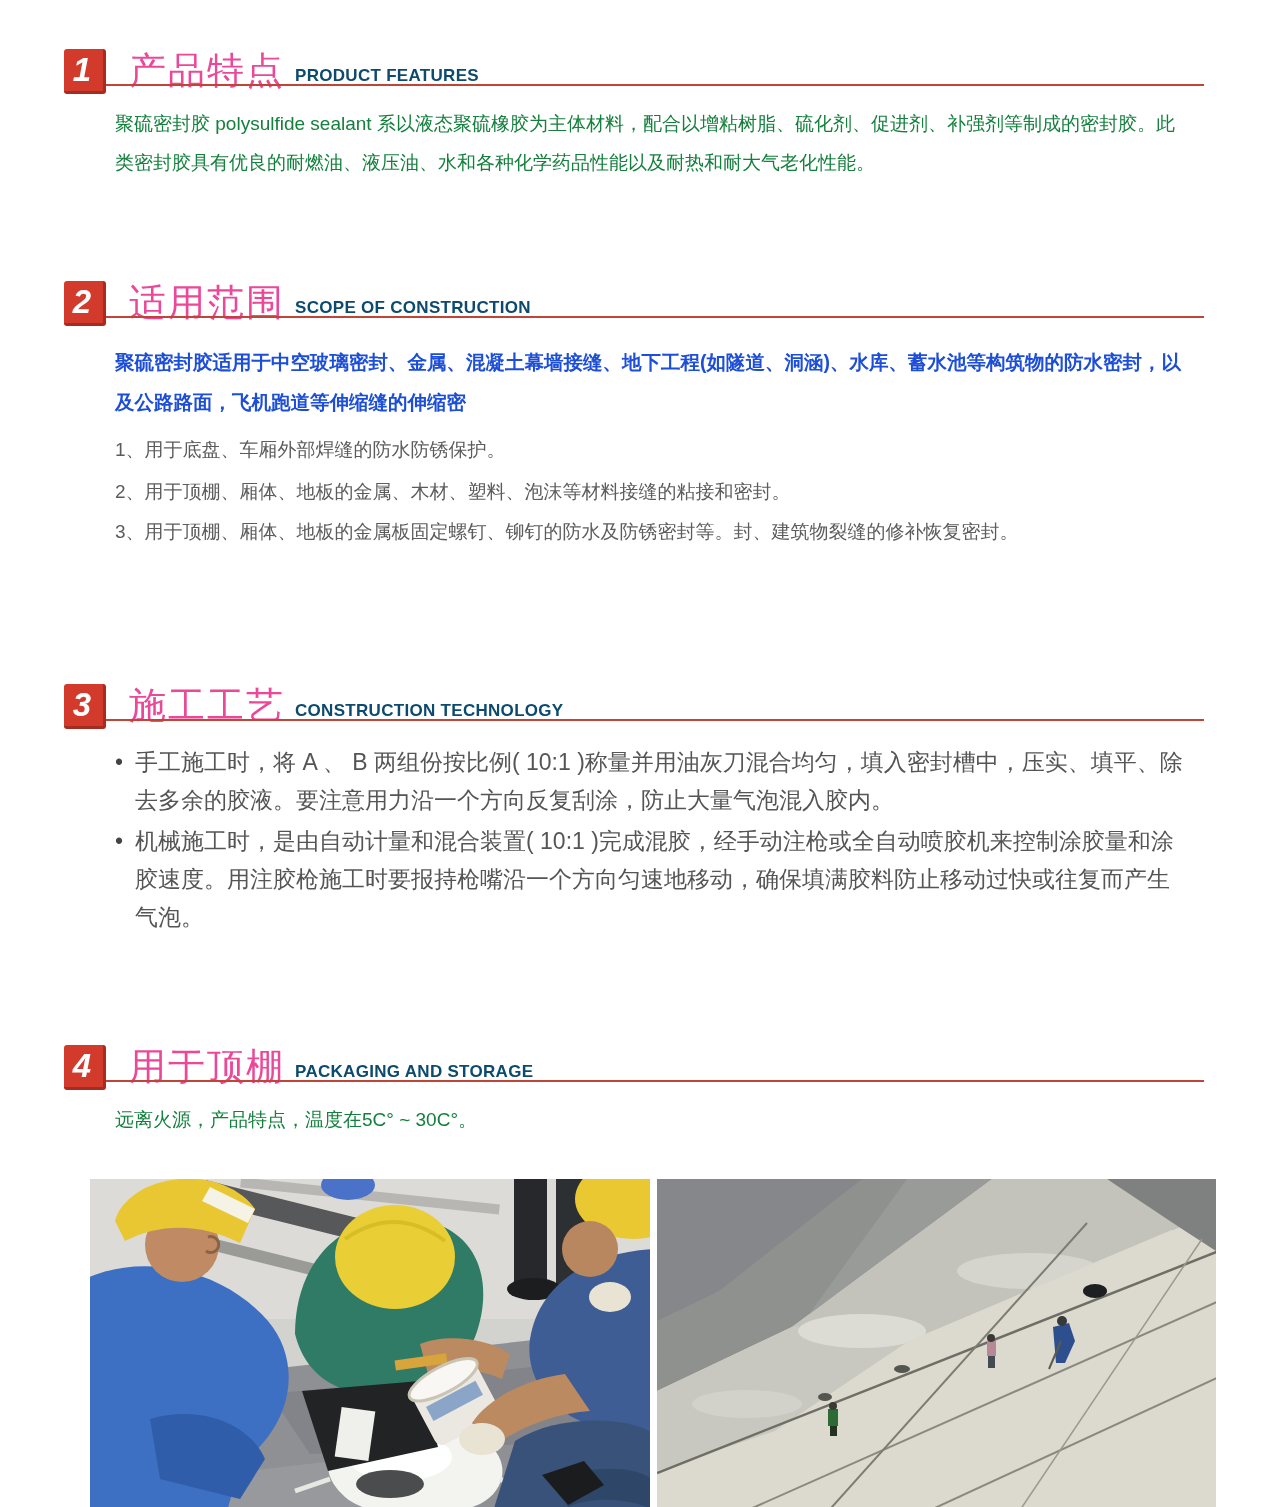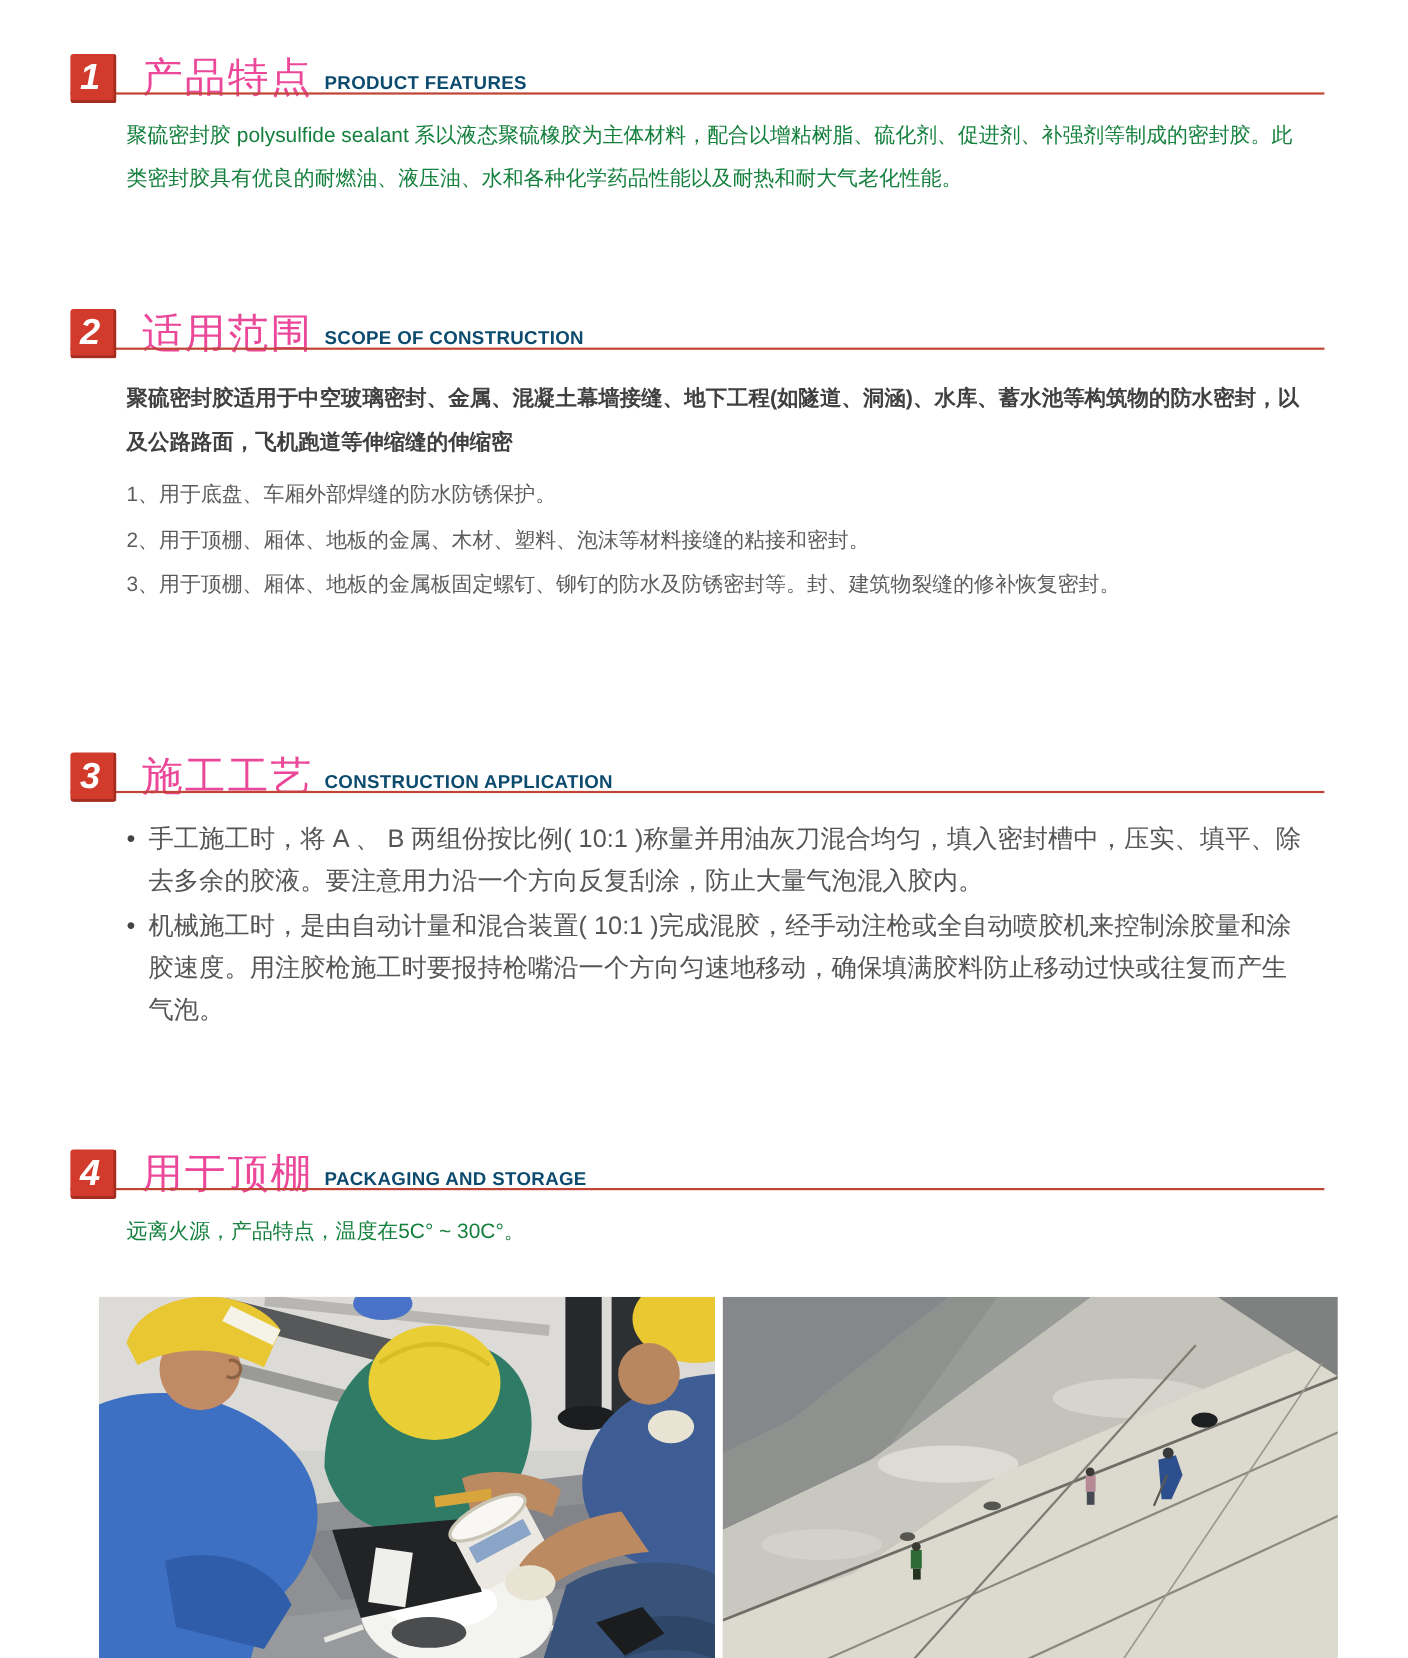--- a/index.html
+++ b/index.html
@@ -12,21 +12,21 @@
   .sec-rule{position:absolute;left:0;bottom:2px;width:calc(100% - 12px);height:2px;background:#c04536;}
   .badge{position:relative;z-index:2;width:42px;height:45px;margin-bottom:-6px;box-sizing:border-box;
          background:#d23a2c;border-right:3px solid #a42c20;border-bottom:3px solid #a42c20;
          border-radius:3px;color:#fff;display:flex;align-items:center;justify-content:center;
          font-size:33px;font-weight:bold;font-style:italic;padding-right:3px;}
   .zh-title{margin:0 0 0 23px;font-size:37px;line-height:0.95;color:#ec4899;font-weight:normal;letter-spacing:2px;}
   .en-title{margin:0 0 4px 10px;font-size:17px;line-height:1;color:#0c4a6e;font-weight:bold;letter-spacing:0.3px;white-space:nowrap;}
 
   
   .s-body{margin:16px 0 0 51px;font-size:19px;color:#15803d;line-height:39px;max-width:1072px;}
-  .s-lead{margin:22px 0 0 51px;font-size:19.5px;color:#404040;font-weight:bold;line-height:40px;max-width:1072px;}
+  .s-lead{margin:22px 0 0 51px;font-size:19.5px;color:#1d4ed8;font-weight:bold;line-height:40px;max-width:1072px;}
   .num-list{margin:12px 0 0 51px;padding:0;list-style:none;font-size:19px;color:#5c5c5c;}
   .num-list li{line-height:31px;margin-top:9px;}
   .num-list li:first-child{margin-bottom:11px;}
   .dot-list{margin:20px 0 0 51px;padding:0;list-style:none;font-size:23px;color:#555;max-width:1075px;}
   .dot-list li{position:relative;padding-left:20px;line-height:38px;margin-top:3px;}
   .dot-list li::before{content:"•";position:absolute;left:0;top:0;color:#444;}
 
   .m-sec2{margin-top:90px;}
   .m-sec3{margin-top:128px;}
   .m-sec4{margin-top:100px;}
@@ -70,21 +70,21 @@
     </ul>
   </section>
 
   <section class="sec m-sec3">
     <div class="sec-head">
       <div class="sec-rule"></div>
       <div class="badge">
         <span>3</span>
       </div>
       <h2 class="zh-title">施工工艺</h2>
-      <span class="en-title">CONSTRUCTION APPLICATION</span>
+      <span class="en-title">CONSTRUCTION TECHNOLOGY</span>
     </div>
     <ul class="dot-list">
       <li>手工施工时，将 A 、 B 两组份按比例( 10:1 )称量并用油灰刀混合均匀，填入密封槽中，压实、填平、除去多余的胶液。要注意用力沿一个方向反复刮涂，防止大量气泡混入胶内。</li>
       <li>机械施工时，是由自动计量和混合装置( 10:1 )完成混胶，经手动注枪或全自动喷胶机来控制涂胶量和涂胶速度。用注胶枪施工时要报持枪嘴沿一个方向匀速地移动，确保填满胶料防止移动过快或往复而产生气泡。</li>
     </ul>
   </section>
 
   <section class="sec m-sec4">
     <div class="sec-head">
       <div class="sec-rule"></div>

